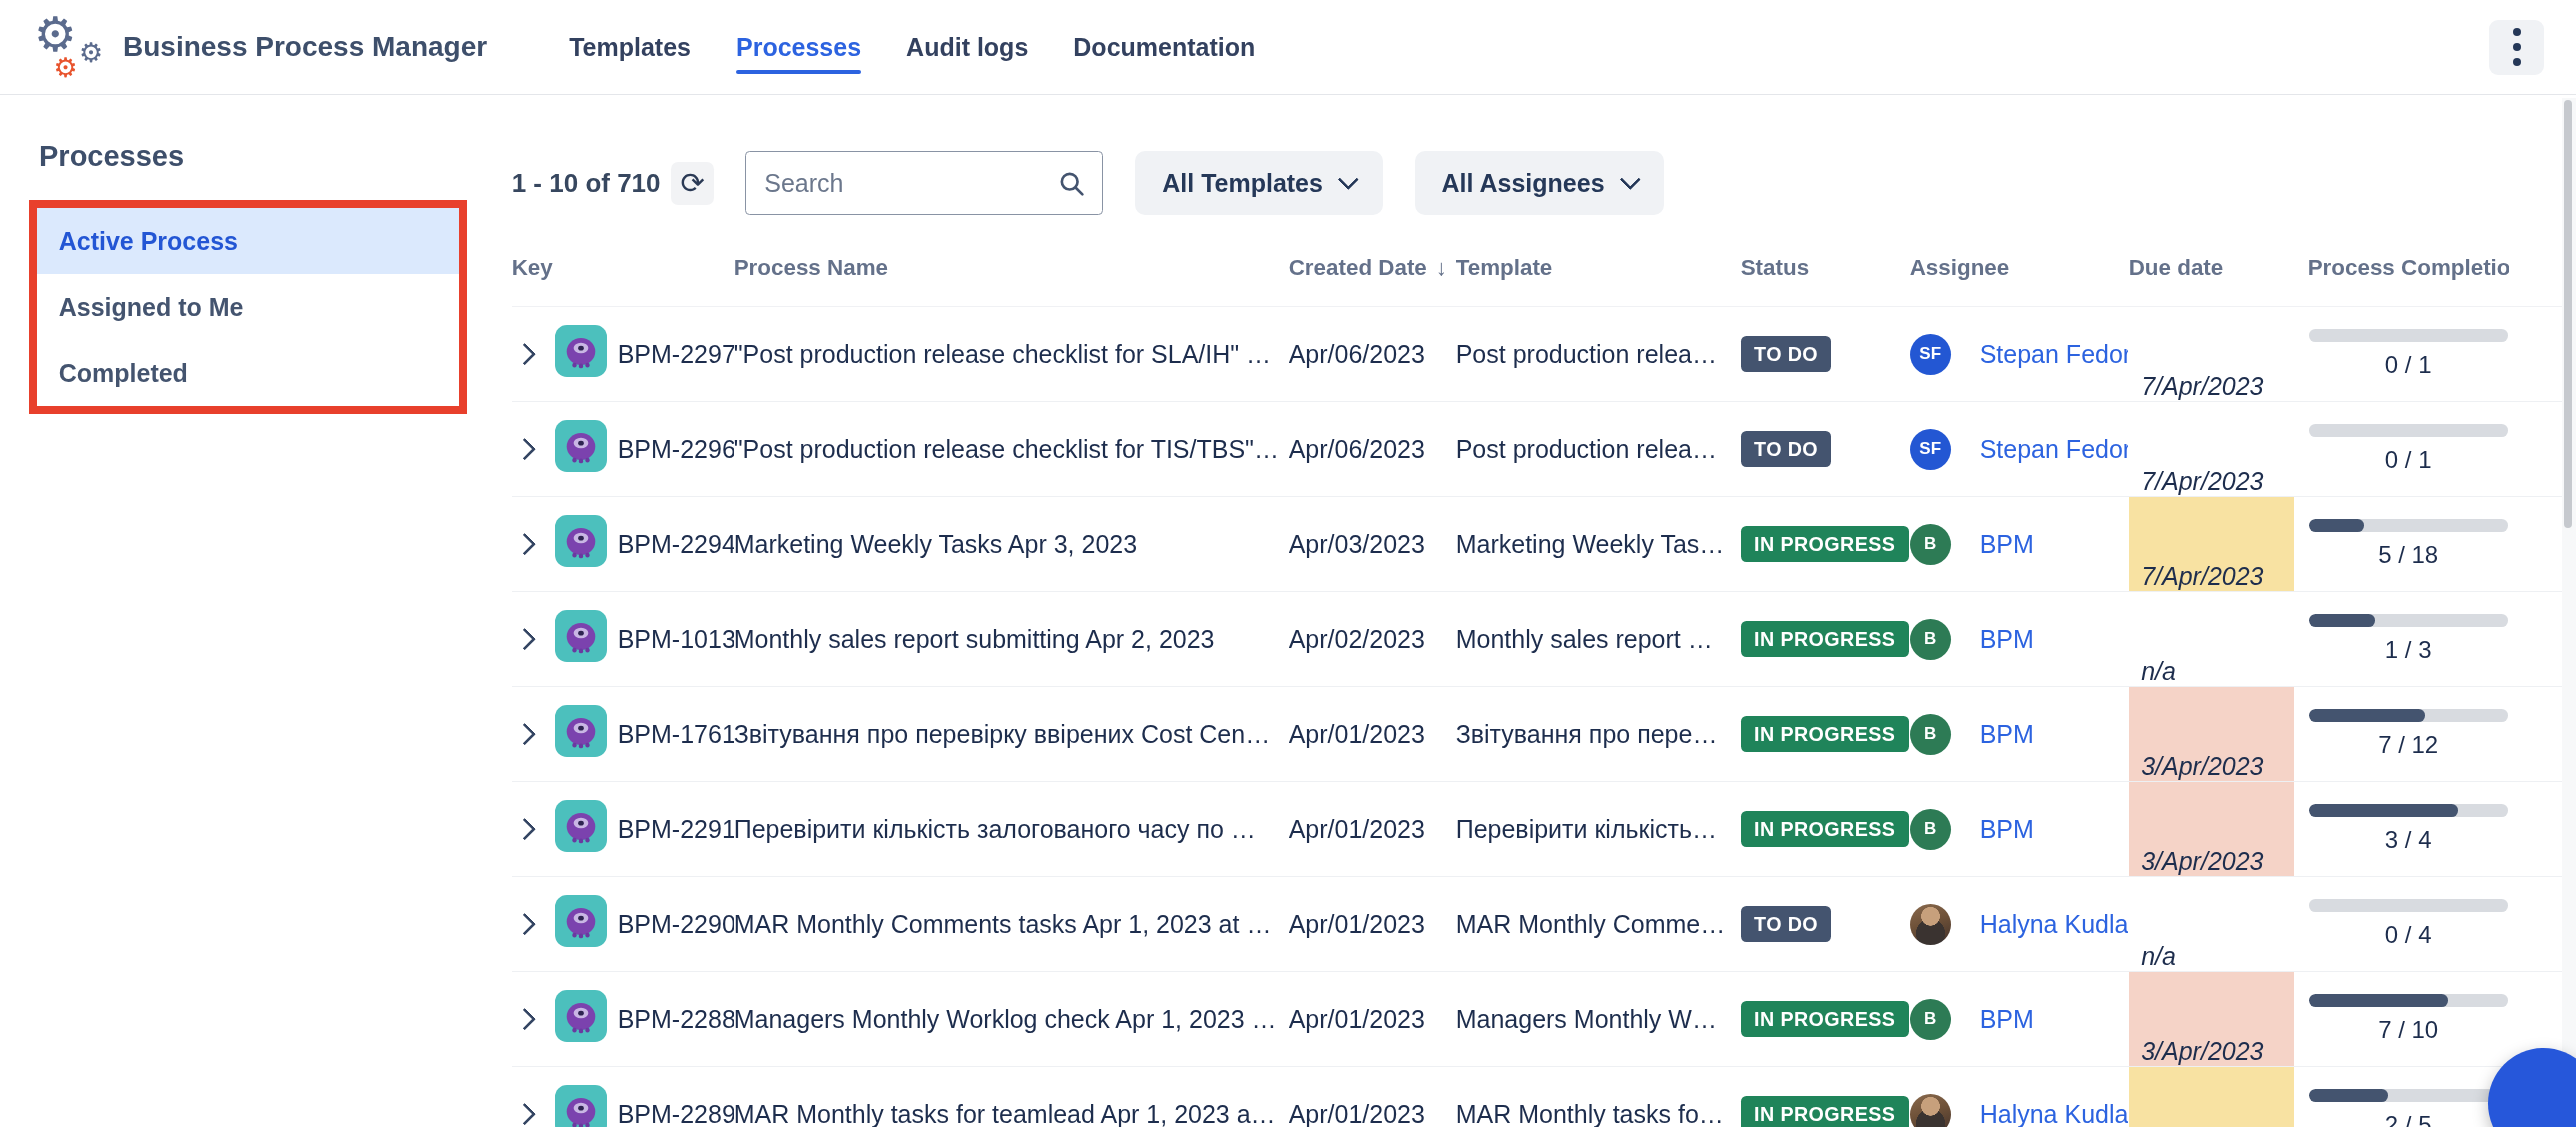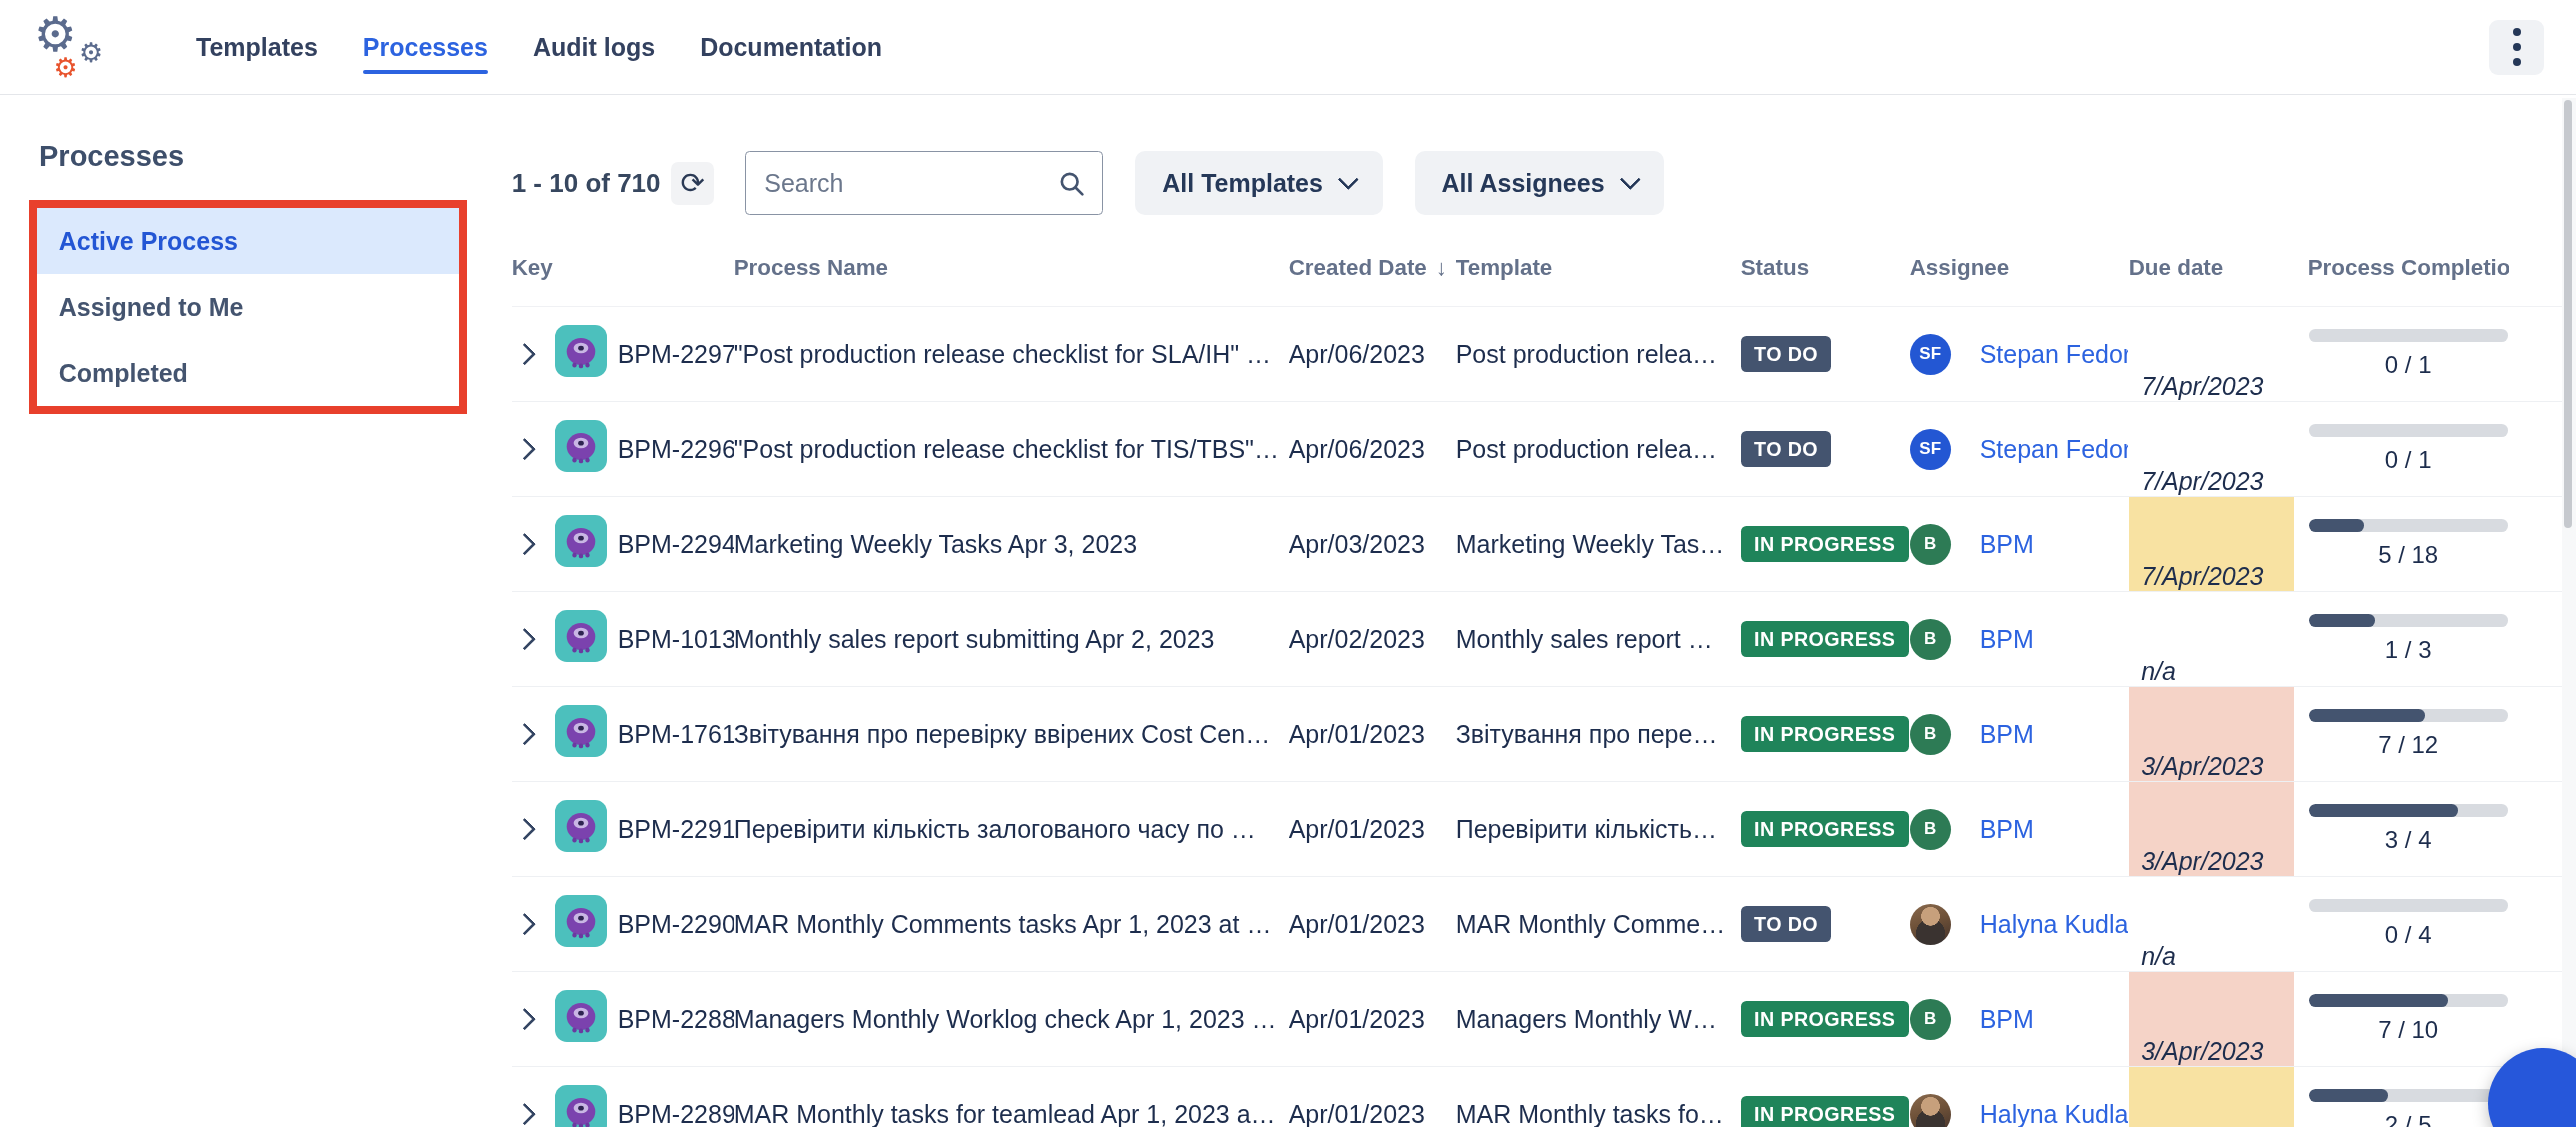--- a/index.html
+++ b/index.html
@@ -70,20 +70,21 @@
 </style>
 </head>
 <body>
 
 <div class="header">
   <div class="gears">
     <span class="gear-big">⚙</span>
     <span class="gear-small">⚙</span>
     <span class="gear-orange">⚙</span>
   </div>
+  <div class="app-title">Business Process Manager</div>
   <nav class="tabs">
       <div class="tab">Templates</div>
       <div class="tab active">Processes</div>
       <div class="tab">Audit logs</div>
       <div class="tab">Documentation</div>
     </nav>
   <div class="kebab">
     <div class="dot"></div>
     <div class="dot"></div>
     <div class="dot"></div>

